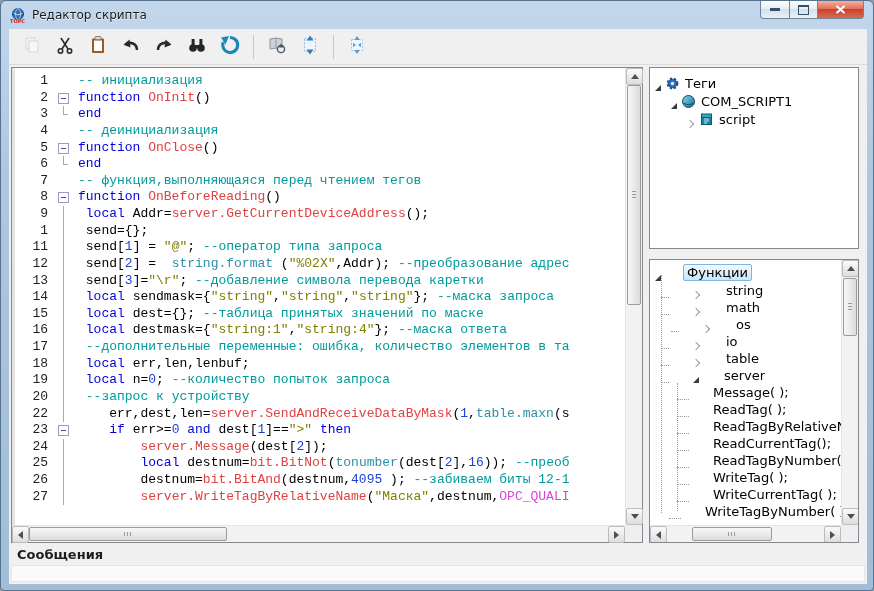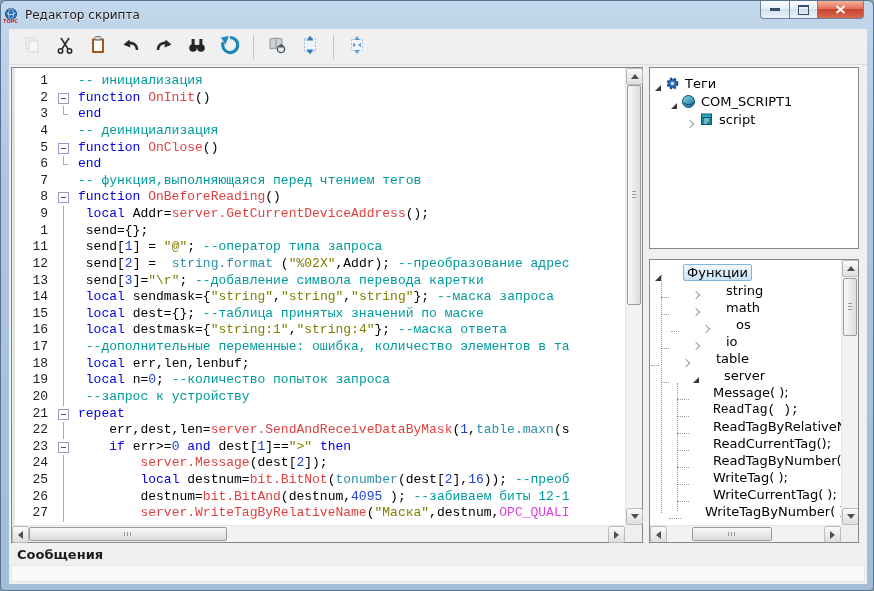--- a/index.html
+++ b/index.html
@@ -1,21 +1,21 @@
 <!DOCTYPE html>
 <html style="--tk-k: #0000e0; --tk-n: #1f3fd8; --tk-s: #808000; --tk-c: #009a9a; --tk-f: #2e8fa8; --tk-r: #e04141; --tk-m: #dd42dd; --tk-p: #000000;"><head>
 <meta charset="utf-8">
 <style>
   html,body{margin:0;padding:0;background:#8d9aa8;font-family:"DejaVu Sans",sans-serif;}
   .window{position:relative;width:874px;height:591px;box-sizing:border-box;
     background:linear-gradient(180deg,#c3d7ec 0%,#aec6de 30%,#a3bdd6 100%);
     border:1px solid #56748f;border-radius:6px 6px 4px 4px;overflow:hidden;}
   
   .titlebar{position:absolute;left:0;top:0;right:0;height:28px;display:flex;align-items:center;
-    padding-left:0;gap:6px;}
+    padding-left:7px;gap:6px;}
   .app-icon{width:18px;height:18px;display:flex;align-items:center;justify-content:center;}
   .title-text{font-size:12px;color:#1a1a1a;text-shadow:0 1px 0 rgba(255,255,255,.75);}
   .winbtns{position:absolute;right:9px;top:-1px;display:flex;}
   .cap-btn{height:19px;border:1px solid #6f8399;border-top:1px solid #8fa3b8;box-sizing:border-box;
     display:flex;align-items:center;justify-content:center;
     background:linear-gradient(#fdfeff,#e7eff7 45%,#d3e0ec 50%,#e9f1f8);}
   .cap-btn.min{width:30px;border-radius:0 0 0 4px;}
   .cap-btn.max{width:28px;border-left:none;}
   .cap-btn.close{width:46px;border-left:none;border-radius:0 0 4px 0;
     background:linear-gradient(#f6b09b,#e4705a 45%,#c8422d 50%,#d96b50);}
@@ -296,25 +296,20 @@
           </div>
           <div class="crow">
             <span class="cnum">19</span>
             <span class="cfold line"></span>
             <span class="ctext"><span class="tk-p"> </span><span class="tk-k">local </span><span class="tk-p">n=</span><span class="tk-n">0</span><span class="tk-p">; </span><span class="tk-c">--количество попыток запроса</span></span>
           </div>
           <div class="crow">
             <span class="cnum">20</span>
             <span class="cfold line"></span>
             <span class="ctext"><span class="tk-p"> </span><span class="tk-c">--запрос к устройству</span></span>
-          </div>
-          <div class="crow">
-            <span class="cnum">21</span>
-            <span class="cfold box"></span>
-            <span class="ctext"><span class="tk-k">repeat</span></span>
           </div>
           <div class="crow">
             <span class="cnum">22</span>
             <span class="cfold line"></span>
             <span class="ctext"><span class="tk-p">    err,dest,len=</span><span class="tk-r">server.SendAndReceiveDataByMask</span><span class="tk-p">(</span><span class="tk-n">1</span><span class="tk-p">,</span><span class="tk-f">table.maxn</span><span class="tk-p">(s</span></span>
           </div>
           <div class="crow">
             <span class="cnum">23</span>
             <span class="cfold box"></span>
             <span class="ctext"><span class="tk-p">    </span><span class="tk-k">if </span><span class="tk-p">err&gt;=</span><span class="tk-n">0</span><span class="tk-k"> and </span><span class="tk-p">dest[</span><span class="tk-n">1</span><span class="tk-p">]==</span><span class="tk-s">"&gt;"</span><span class="tk-k"> then</span></span>
@@ -390,24 +385,24 @@
 
     <div class="panel functions-panel">
       <div class="tree fn-tree" id="functions-tree">
         <div class="vdots vd-a"></div>
         <div class="vdots vd-b"></div>
       <div class="trow t17" style="padding-left: 4px;"><span class="xp-open"></span><span class="sel">Функции</span></div>
           <div class="trow t17" style="padding-left: 10px;"><span class="hdots" style="width: 8px;"></span><span class="xp-closed"></span><span>string</span></div>
           <div class="trow t17" style="padding-left: 10px;"><span class="hdots" style="width: 8px;"></span><span class="xp-closed"></span><span>math</span></div>
           <div class="trow t17" style="padding-left: 20px;"><span class="hdots" style="width: 8px;"></span><span class="xp-closed"></span><span>os</span></div>
           <div class="trow t17" style="padding-left: 10px;"><span class="hdots" style="width: 8px;"></span><span class="xp-closed"></span><span>io</span></div>
-          <div class="trow t17" style=""><span class="hdots" style="width: 8px;"></span><span class="xp-closed"></span><span>table</span></div>
+          <div class="trow t17" style="padding-left: 10px;"><span class="hdots" style="width: 8px;"></span><span class="xp-closed"></span><span>table</span></div>
           <div class="trow t17" style="padding-left: 10px;"><span class="hdots" style="width: 8px;"></span><span class="xp-open"></span><span>server</span></div>
           <div class="trow t17" style="padding-left: 26px;"><span class="hdots" style="width: 12px;"></span><span>Message( );</span></div>
-          <div class="trow t17" style="padding-left: 26px; font-family: Liberation Mono, monospace;"><span class="hdots" style="width: 12px;"></span><span>ReadTag( );</span></div>
+          <div class="trow t17" style="padding-left: 26px;"><span class="hdots" style="width: 12px;"></span><span>ReadTag( );</span></div>
           <div class="trow t17" style="padding-left: 26px;"><span class="hdots" style="width: 12px;"></span><span>ReadTagByRelativeName( );</span></div>
           <div class="trow t17" style="padding-left: 26px;"><span class="hdots" style="width: 12px;"></span><span>ReadCurrentTag();</span></div>
           <div class="trow t17" style="padding-left: 26px;"><span class="hdots" style="width: 12px;"></span><span>ReadTagByNumber( );</span></div>
           <div class="trow t17" style="padding-left: 26px;"><span class="hdots" style="width: 12px;"></span><span>WriteTag( );</span></div>
           <div class="trow t17" style="padding-left: 26px;"><span class="hdots" style="width: 12px;"></span><span>WriteCurrentTag( );</span></div>
           <div class="trow t17" style="padding-left: 18px;"><span class="hdots" style="width: 12px;"></span><span>WriteTagByNumber( )</span></div>
         </div>
       <div class="vscroll">
         <div class="sb-btn" style="top:0;">
             <span class="arr up"></span>

